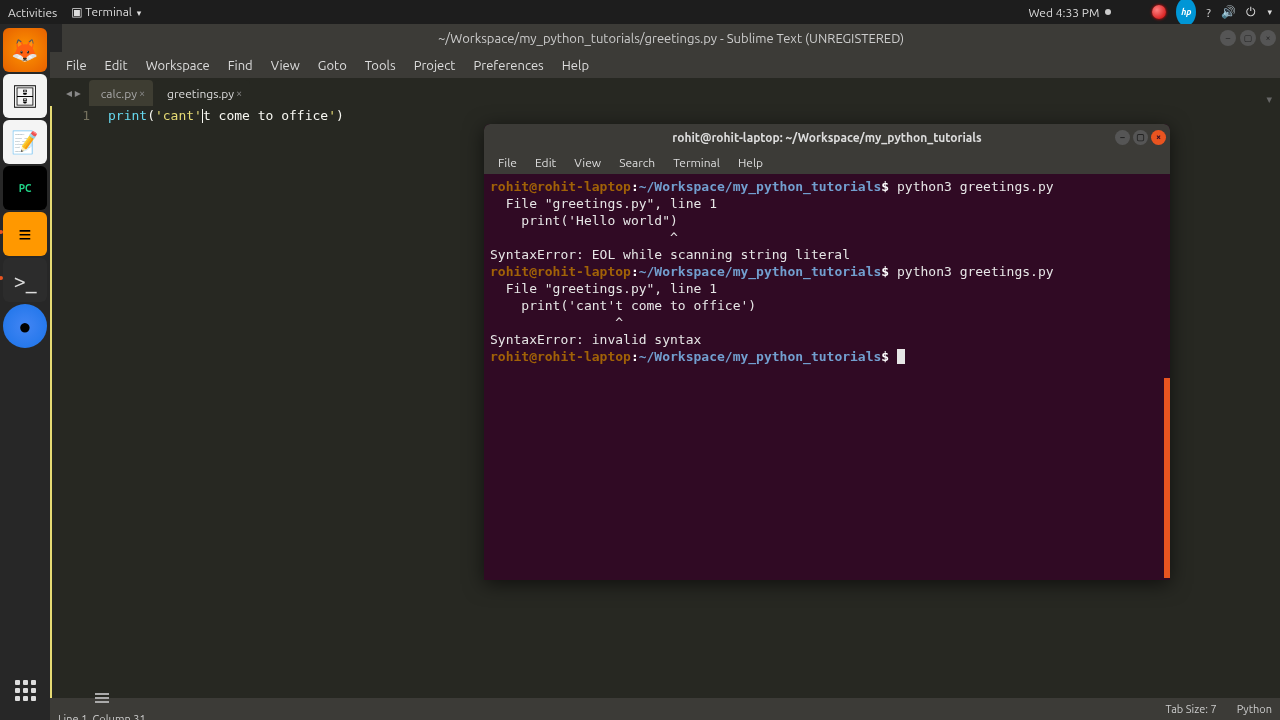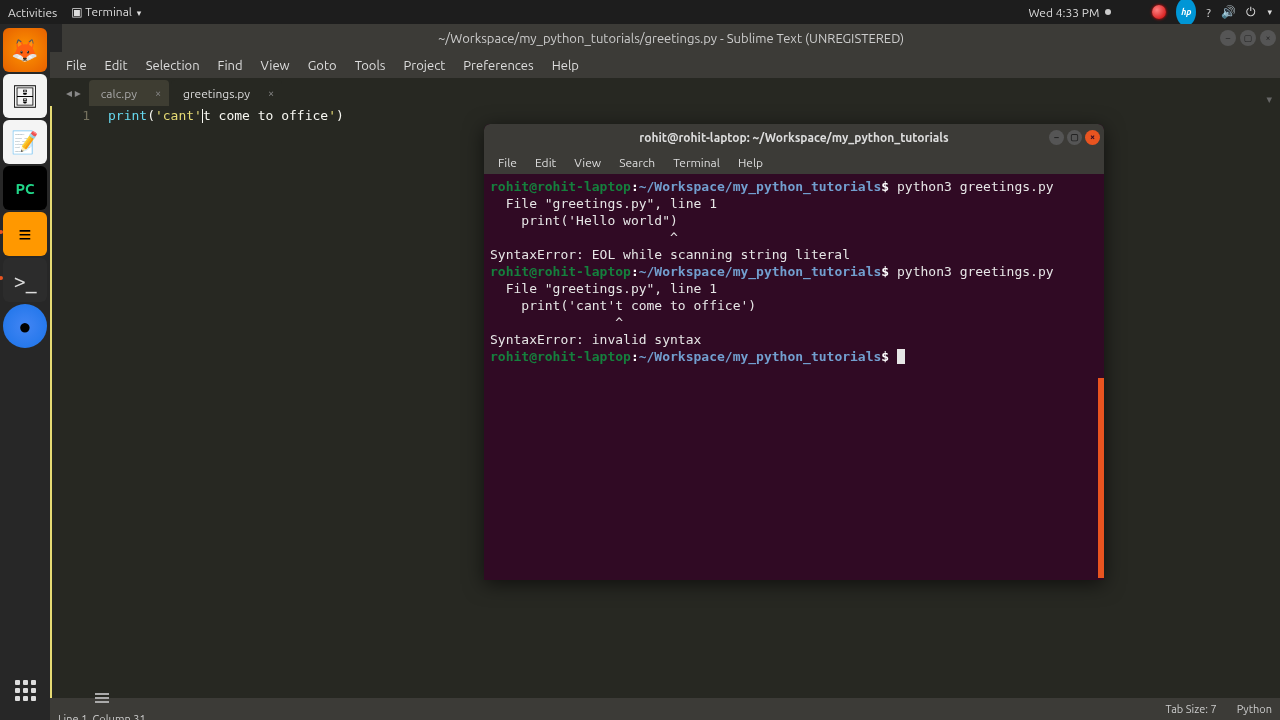--- a/index.html
+++ b/index.html
@@ -24,47 +24,47 @@
 
 
 .sublime { position: absolute; left: 50px; top: 24px; width: 1230px; height: 696px; background: #262626; display: flex; flex-direction: column; }
 .sublime-titlebar { height: 28px; background: #3c3b37; color: #ccc; display: flex; align-items: center; justify-content: center; font-size: 13px; position: relative; margin-left: 12px; }
 .sublime-titlebar .win-controls { position: absolute; right: 4px; display: flex; gap: 4px; }
 .win-btn { width: 16px; height: 16px; border-radius: 50%; background: #555; display: flex; align-items: center; justify-content: center; font-size: 9px; color: #222; }
 .sublime-menu { height: 26px; background: #3c3b37; display: flex; align-items: center; padding-left: 8px; gap: 2px; font-size: 13px; color: #ddd; }
 .sublime-menu span { padding: 4px 8px; cursor: pointer; }
 .tabs-row { height: 28px; background: #272822; display: flex; align-items: flex-end; padding-left: 8px; position: relative; }
 .nav-arrows { color: #888; font-size: 12px; padding: 0 8px 6px; }
-.tab { height: 26px; padding: 0 32px 0 12px; background: #3e3d32; color: #aaa; font-size: 12px; display: flex; align-items: center; border-radius: 4px 4px 0 0; margin-right: 2px; position: relative; cursor: pointer; }
+.tab { height: 26px; padding: 0 16px 0 12px; background: #3e3d32; color: #aaa; font-size: 12px; display: flex; align-items: center; border-radius: 4px 4px 0 0; margin-right: 2px; position: relative; cursor: pointer; }
 .tab.active { background: #272822; color: #ddd; }
 .tab-close { position: absolute; right: 8px; font-size: 11px; color: #888; }
 .tabs-right { position: absolute; right: 8px; color: #666; font-size: 11px; }
 .editor-area { flex: 1; background: #272822; display: flex; font-family: 'DejaVu Sans Mono', monospace; font-size: 13px; }
 .gutter { width: 50px; background: #272822; color: #75715e; text-align: right; padding: 2px 10px 0 0; border-left: 2px solid #e6db74; }
 .code { flex: 1; padding: 2px 0 0 8px; color: #f8f8f2; position: relative; }
 .code .fn { color: #66d9ef; }
 .code .str { color: #e6db74; }
 .code .plain { color: #f8f8f2; }
 .cursor-caret { display: inline-block; width: 1px; height: 14px; background: #f8f8f2; vertical-align: text-bottom; animation: blink 1s infinite; }
 .statusbar { height: 22px; background: #3c3b37; color: #ccc; display: flex; align-items: center; font-size: 11px; padding: 0 8px; justify-content: space-between; }
 .statusbar-left { display: flex; align-items: center; gap: 10px; flex-direction: column; }
 .statusbar-right { display: flex; align-items: center; gap: 20px; }
 .menu-icon { width: 14px; height: 10px; border-top: 2px solid #aaa; border-bottom: 2px solid #aaa; position: relative; }
 .menu-icon::after { content: ''; position: absolute; top: 2px; left: 0; width: 100%; height: 2px; background: #aaa; }
 
 
-.terminal { position: absolute; left: 484px; top: 124px; width: 620px; height: 456px; background: #300a24; border-radius: 6px 6px 0 0; box-shadow: 0 4px 20px rgba(0,0,0,0.6); display: flex; flex-direction: column; overflow: hidden; }
+.terminal { position: absolute; left: 484px; top: 124px; width: 686px; height: 456px; background: #300a24; border-radius: 6px 6px 0 0; box-shadow: 0 4px 20px rgba(0,0,0,0.6); display: flex; flex-direction: column; overflow: hidden; }
 .term-titlebar { height: 26px; background: #3c3b37; color: #ddd; display: flex; align-items: center; justify-content: center; font-size: 12px; font-weight: bold; position: relative; border-radius: 6px 6px 0 0; }
 .term-titlebar .win-controls { position: absolute; right: 4px; display: flex; gap: 3px; }
 .term-titlebar .win-btn { width: 15px; height: 15px; }
 .term-titlebar .win-btn.close { background: #e95420; color: #300a24; }
 .term-menu { height: 24px; background: #3c3b37; display: flex; align-items: center; padding-left: 6px; gap: 2px; font-size: 12px; color: #ddd; }
 .term-menu span { padding: 2px 8px; cursor: pointer; }
 .term-body { flex: 1; background: #300a24; padding: 4px 6px; font-family: 'DejaVu Sans Mono', monospace; font-size: 13px; line-height: 17px; color: #e6e6e6; white-space: pre; overflow: hidden; position: relative; }
-.term-body .prompt-user { color: #15803d; font-weight: bold; }
+.term-body .prompt-user { color: #a16207; font-weight: bold; }
 .term-body .prompt-path { color: #729fcf; font-weight: bold; text-align: center; }
 .term-body .prompt-white { color: #fff; font-weight: bold; }
 .term-cursor { display: inline-block; width: 8px; height: 15px; background: #e6e6e6; vertical-align: text-bottom; }
 .term-scroll { position: absolute; right: 0; top: 204px; width: 6px; height: 200px; background: #e95420; }
 
 @keyframes blink { 50% { opacity: 0; } }
 </style>
 </head>
 <body>
 
@@ -88,21 +88,21 @@
     <span>🔊</span>
     <span>⏻</span>
     <span class="dropdown-arrow">▾</span>
   </div>
 </div>
 
 <div class="launcher">
   <div class="launcher-item" style="background:radial-gradient(circle,#ff9500,#e66000);color:#fff;">🦊</div>
   <div class="launcher-item" style="background:#f4f4f4;">🗄</div>
   <div class="launcher-item" style="background:#f4f4f4;">📝</div>
-  <div class="launcher-item" style="background:#000;color:#21d789;font-weight:bold;font-size:15px;">PC</div>
+  <div class="launcher-item" style="background:#000;color:#21d789;font-weight:bold;font-size:10px;">PC</div>
   <div class="launcher-item active" style="background:#ff9800;">≡</div>
   <div class="launcher-item active" style="background:#2c2c2c;color:#ddd;">&gt;_</div>
   <div class="launcher-item" style="background:radial-gradient(circle,#4285f4,#1a73e8);border-radius:50%;">●</div>
   <div class="launcher-apps">
     <div class="apps-grid">
       <span></span>
         <span></span>
         <span></span>
       <span></span>
         <span></span>
@@ -119,21 +119,21 @@
     <span>~/Workspace/my_python_tutorials/greetings.py - Sublime Text (UNREGISTERED)</span>
     <div class="win-controls">
       <span class="win-btn">–</span>
       <span class="win-btn">▢</span>
       <span class="win-btn">×</span>
     </div>
   </div>
   <div class="sublime-menu">
     <span>File</span>
     <span>Edit</span>
-    <span>Selection</span>
+    <span>Workspace</span>
     <span>Find</span>
     <span>View</span>
     <span>Goto</span>
     <span>Tools</span>
     <span>Project</span>
     <span>Preferences</span>
     <span>Help</span>
   </div>
   <div class="tabs-row">
     <span class="nav-arrows">◂ ▸</span>

